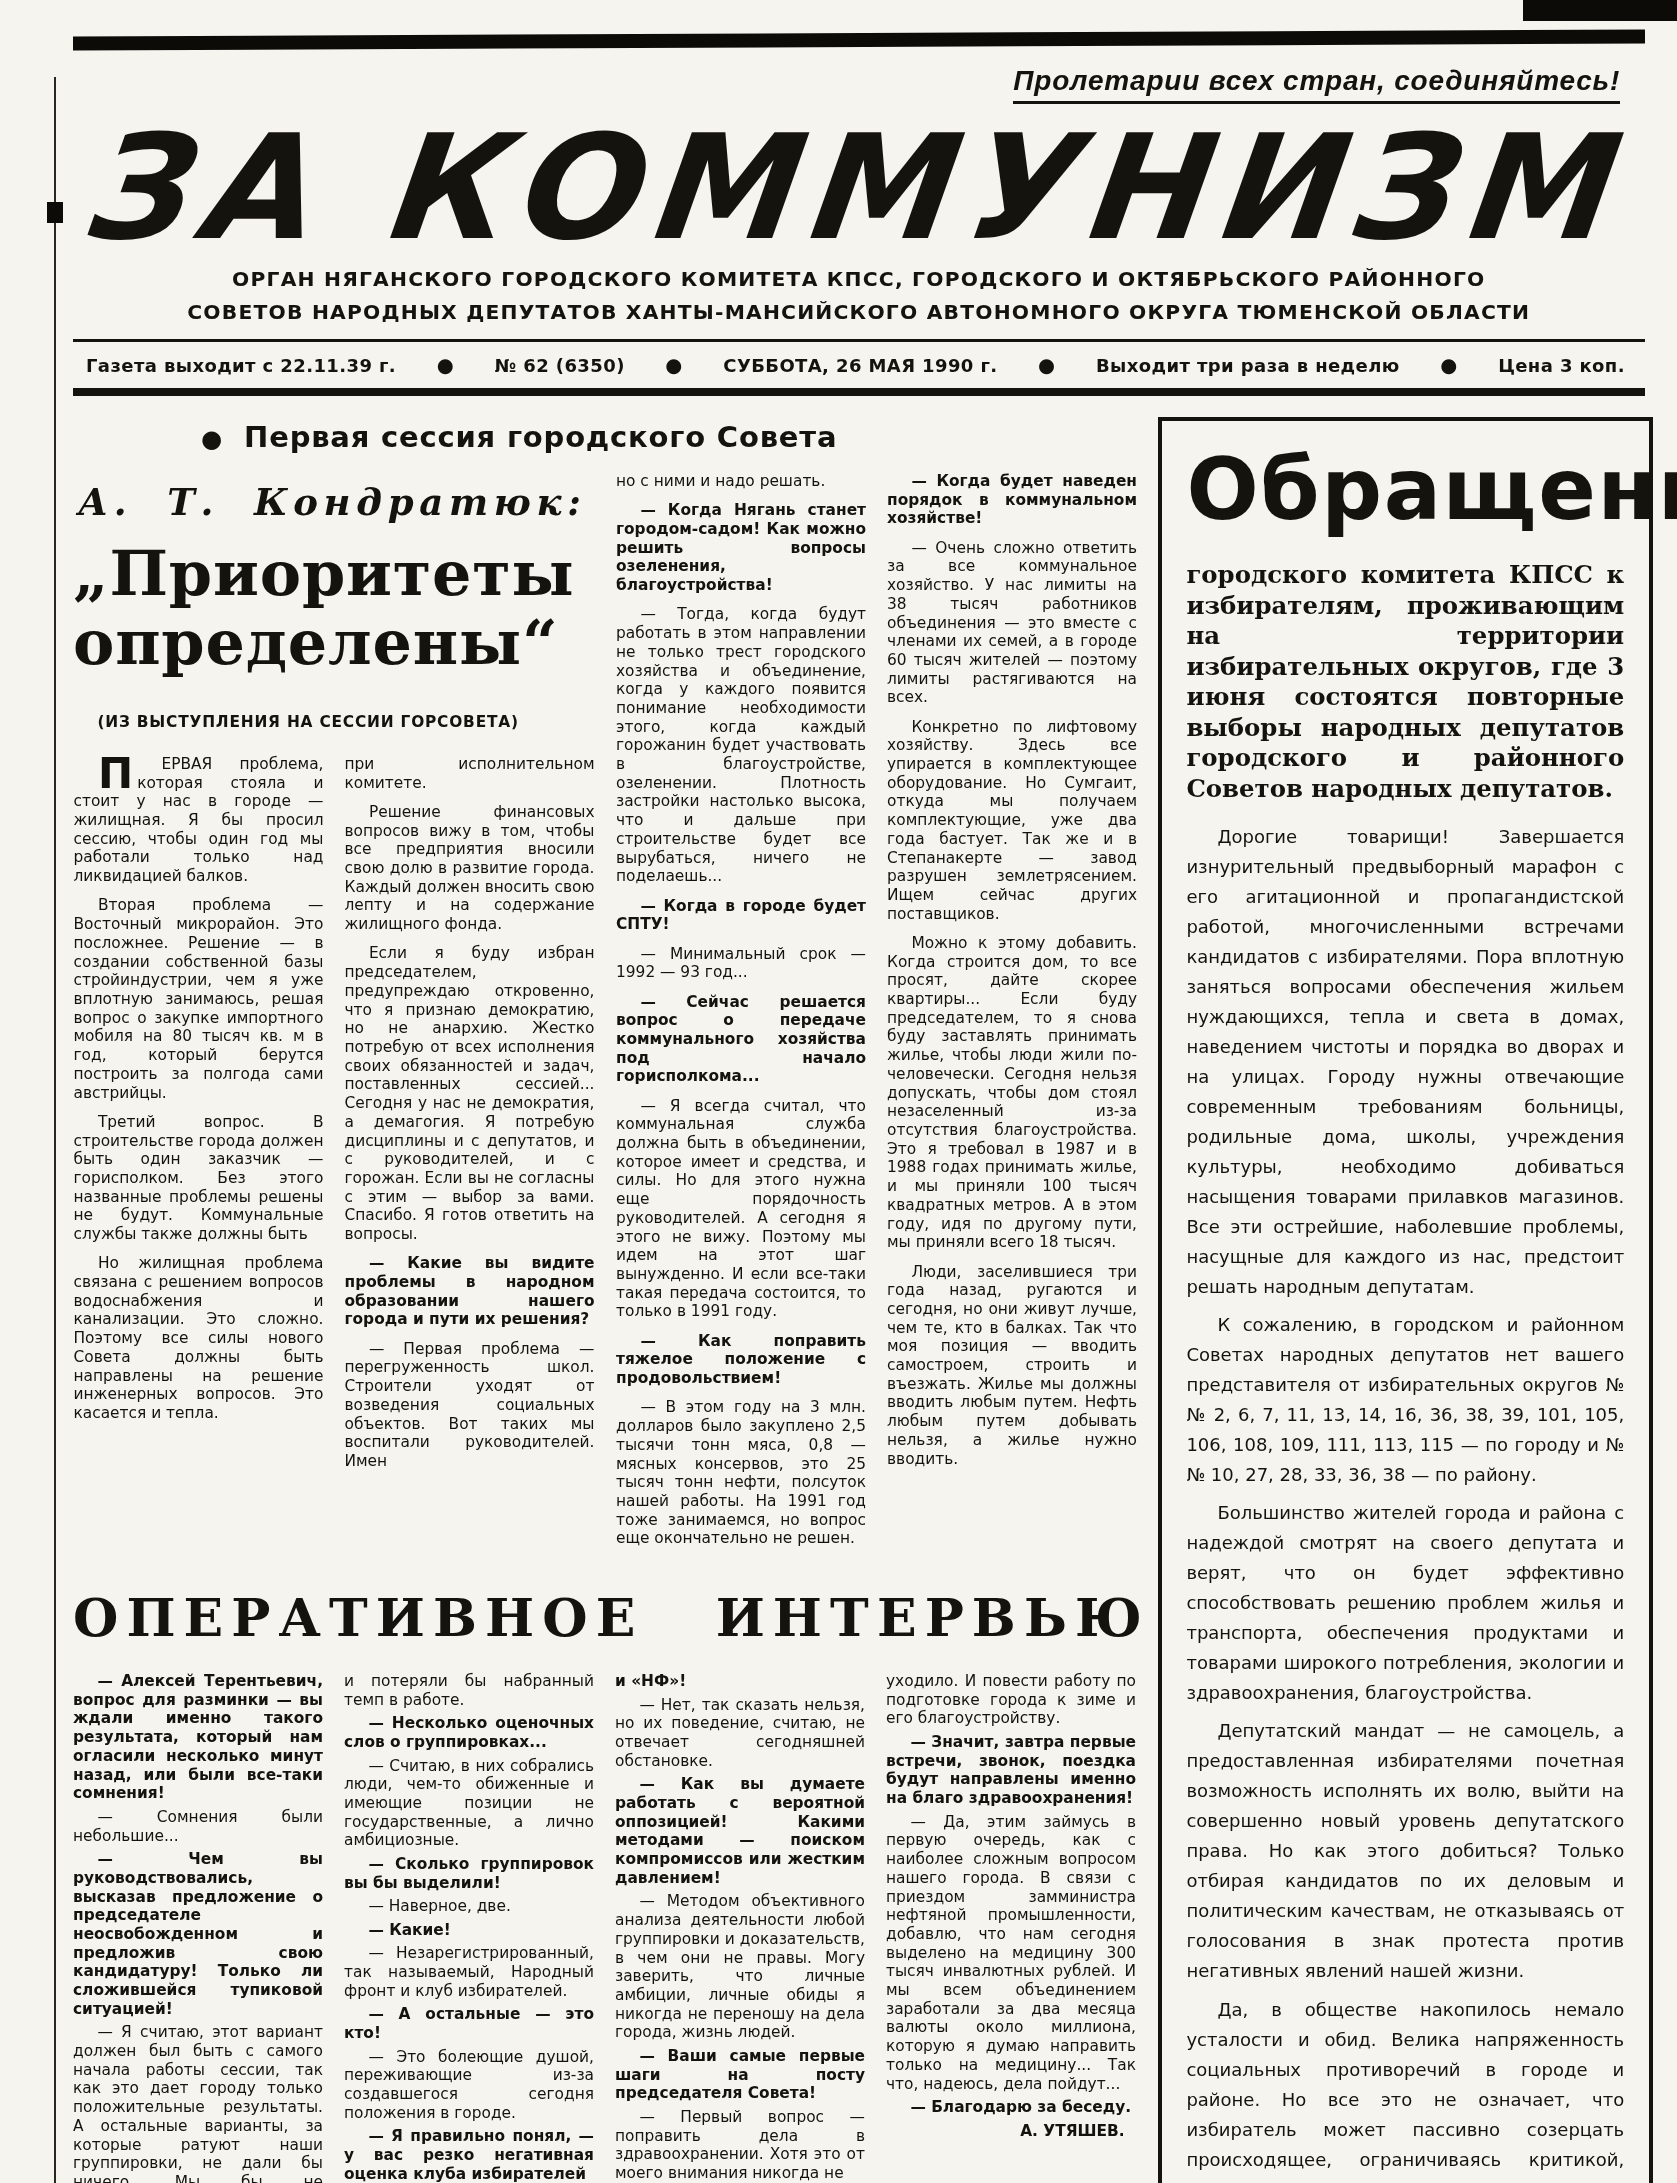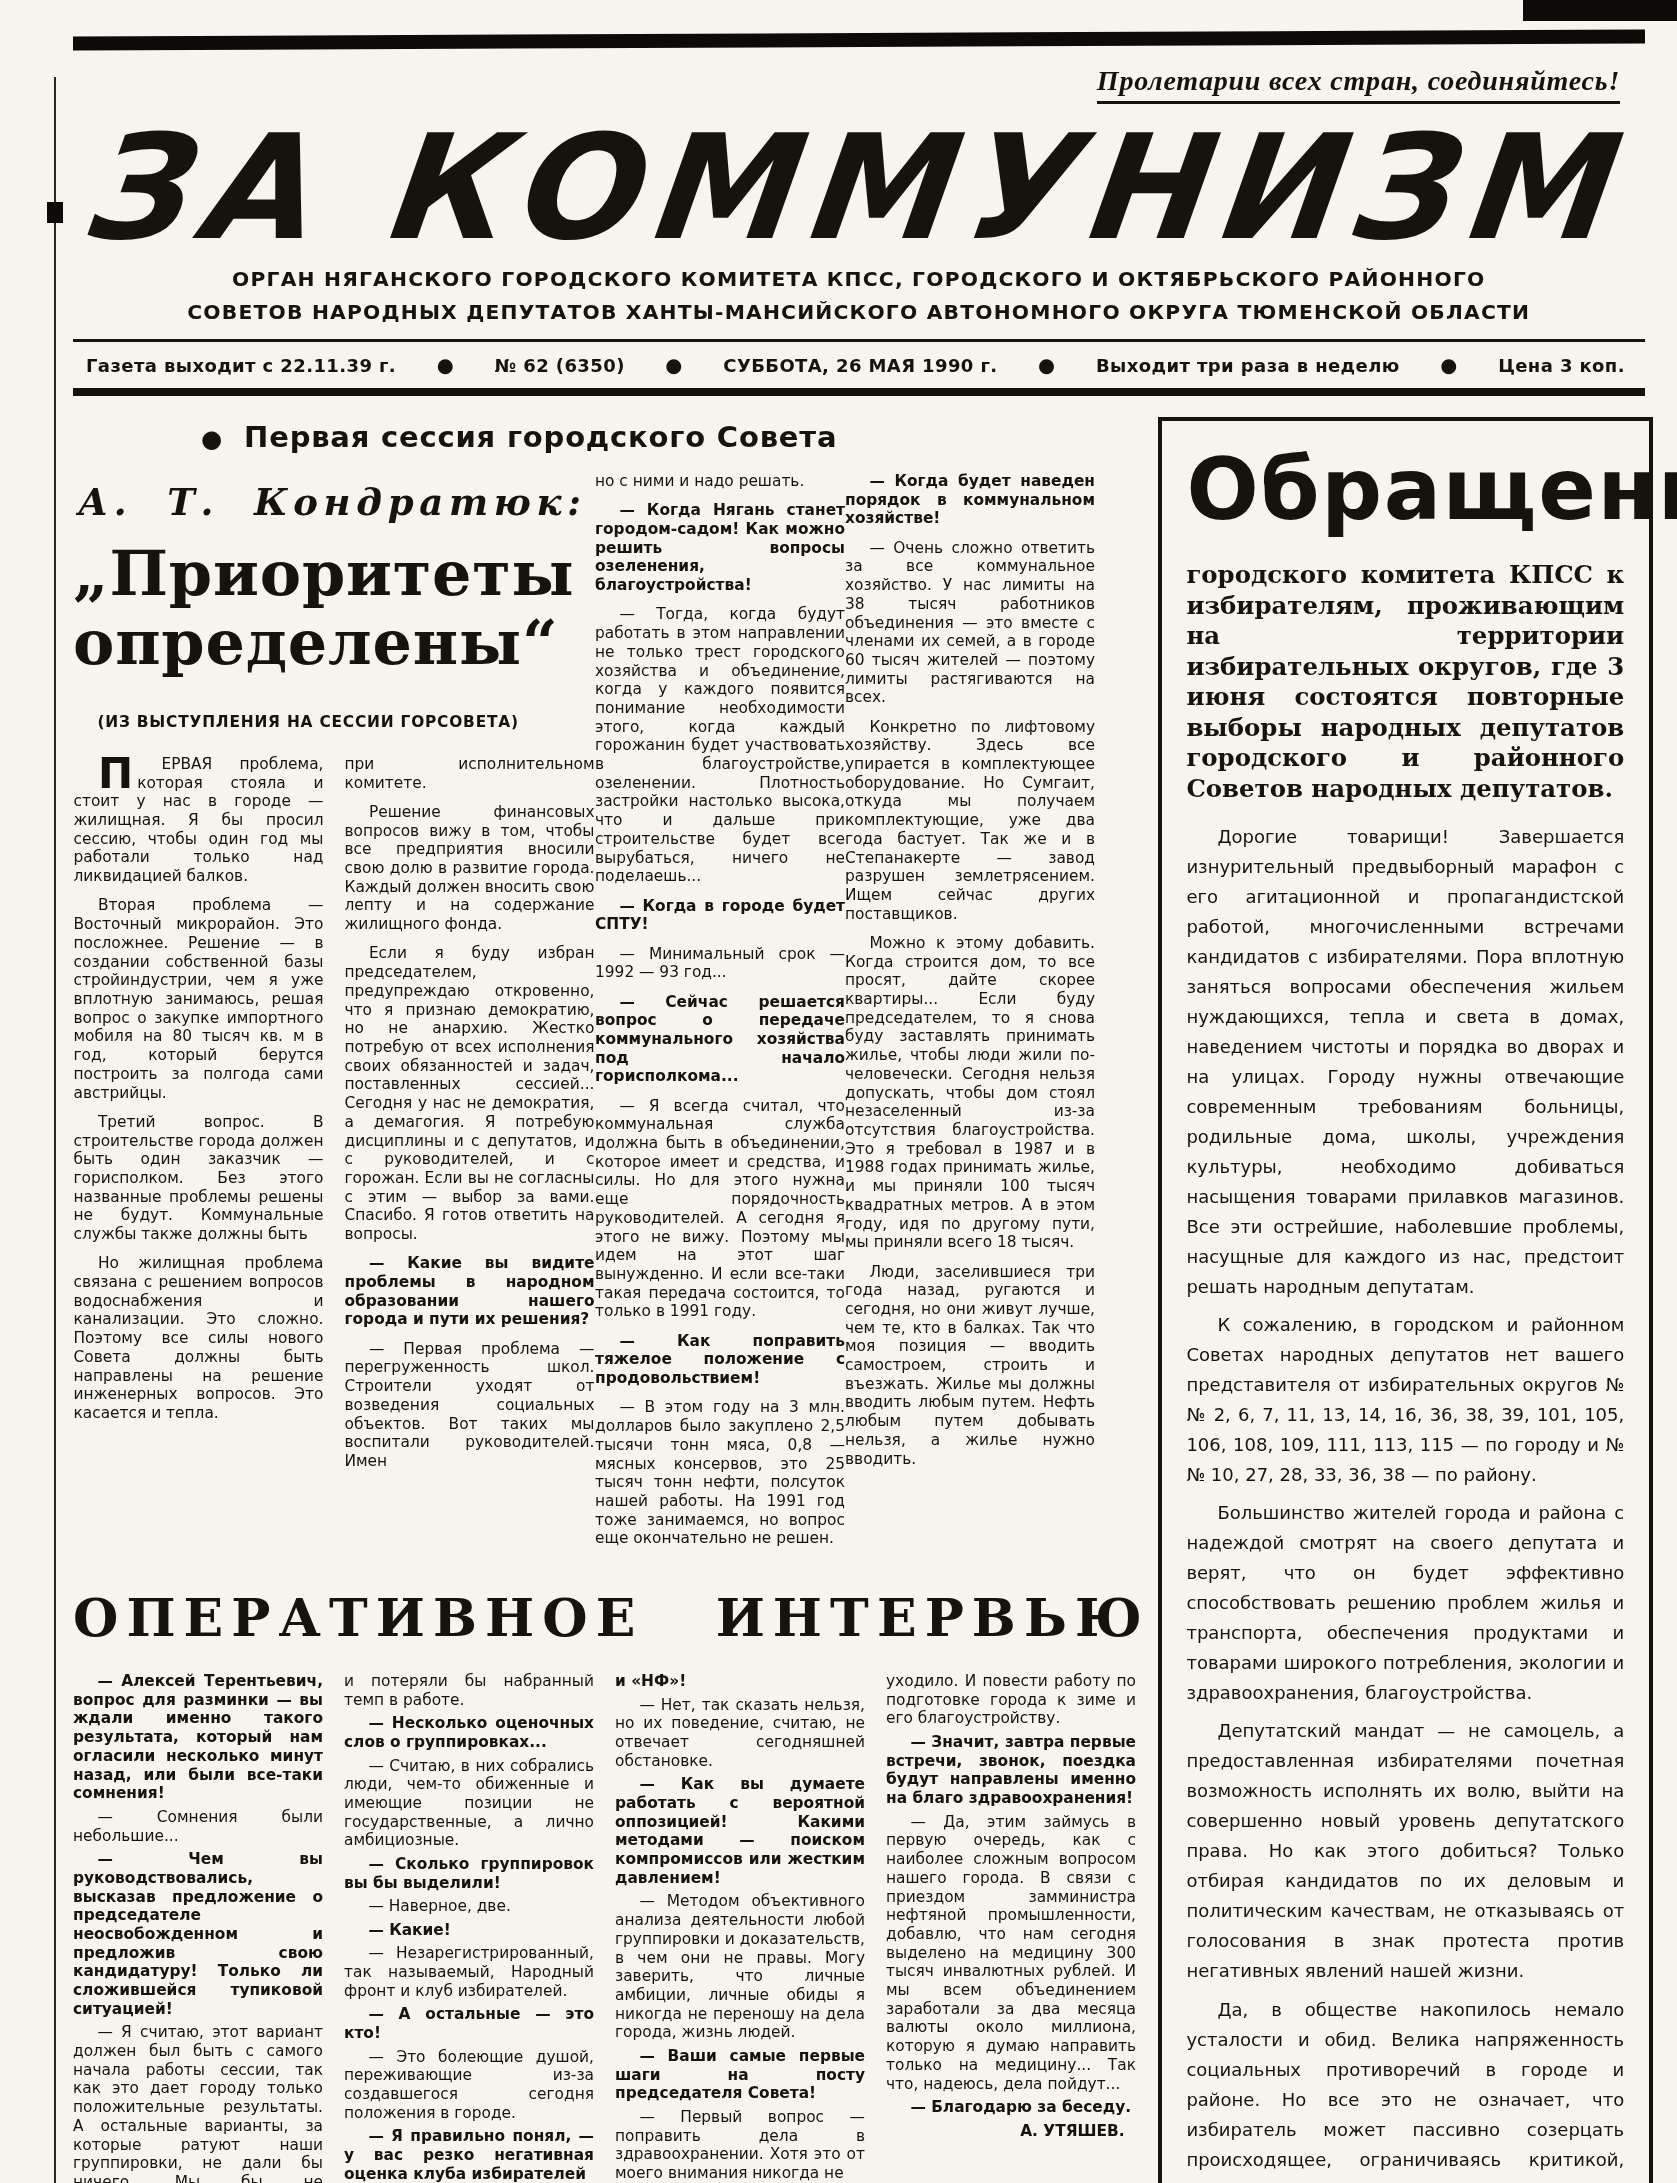--- a/index.html
+++ b/index.html
@@ -13,21 +13,21 @@
     width:2.4px; background:#2a271f;
   }
   .corner-mark { position:absolute; top:0; right:0; width:154px; height:21px; background:#0d0b08; }
   .edge-notch { position:absolute; left:47px; top:202px; width:16.3px; height:21px; background:#0d0b08; }
 
   
   .masthead { padding:32.5px 32.5px 0 73px; }
   .top-bar { height:14px; background:#0d0b08; transform:rotate(-0.25deg); margin-bottom:18px; }
   .slogan-row { text-align:right; padding-right:24.4px; }
   .slogan {
-    display:inline-block; font-family:Liberation Serif, serif; font-style:italic; font-weight:bold;
+    display:inline-block; font-family:Liberation Sans, sans-serif; font-style:italic; font-weight:bold;
     font-size:28px; border-bottom:3.3px solid #15130e; padding-bottom:4.9px; letter-spacing:0.8px;
   }
   .paper-title {
     font-size:145px; line-height:0.95; font-weight:bold; font-style:oblique;
     transform:skewX(-9deg); transform-origin:left bottom;
     letter-spacing:11.4px; white-space:nowrap; margin:14.6px 0 4.9px 11.4px;
   }
   .org-line { text-align:center; font-weight:bold; font-size:20.3px; letter-spacing:1.2px; margin-top:9.8px; }
   .rule { background:#15130e; }
   .rule.thin { height:3.3px; margin-top:14.6px; }
@@ -39,21 +39,21 @@
   .dot { font-size:19.5px; line-height:1; }
 
   
   .content { display:flex; gap:21px; padding:21px 24.4px 0 73px; }
   .main-col { width:1064px; flex:0 0 1064px; }
   .side-col { flex:1; min-width:0; }
 
   
   .kicker { font-size:29px; font-weight:bold; padding-left:128px; margin:3.3px 0 18px; letter-spacing:0.8px; }
   .kicker .bullet { font-size:24.4px; margin-right:21px; }
-  .article-top { display:flex; }
+  .article-top { display:flex; gap:21px; }
   .left-half { width:522px; flex:0 0 522px; }
   .byline {
     font-family:"DejaVu Serif", serif; font-style:italic; font-weight:bold;
     font-size:37px; letter-spacing:5.7px; word-spacing:16.3px; margin:8.1px 0 14.6px 4.9px; white-space:nowrap;
   }
   .article-title {
     font-family:"DejaVu Serif", serif; font-weight:bold; font-size:62px; line-height:1.12;
     margin:0 0 35px; letter-spacing:0.8px;
   }
   .article-subtitle { font-weight:bold; font-size:15.4px; letter-spacing:0.8px; margin:0 0 24.4px 24.4px; }

